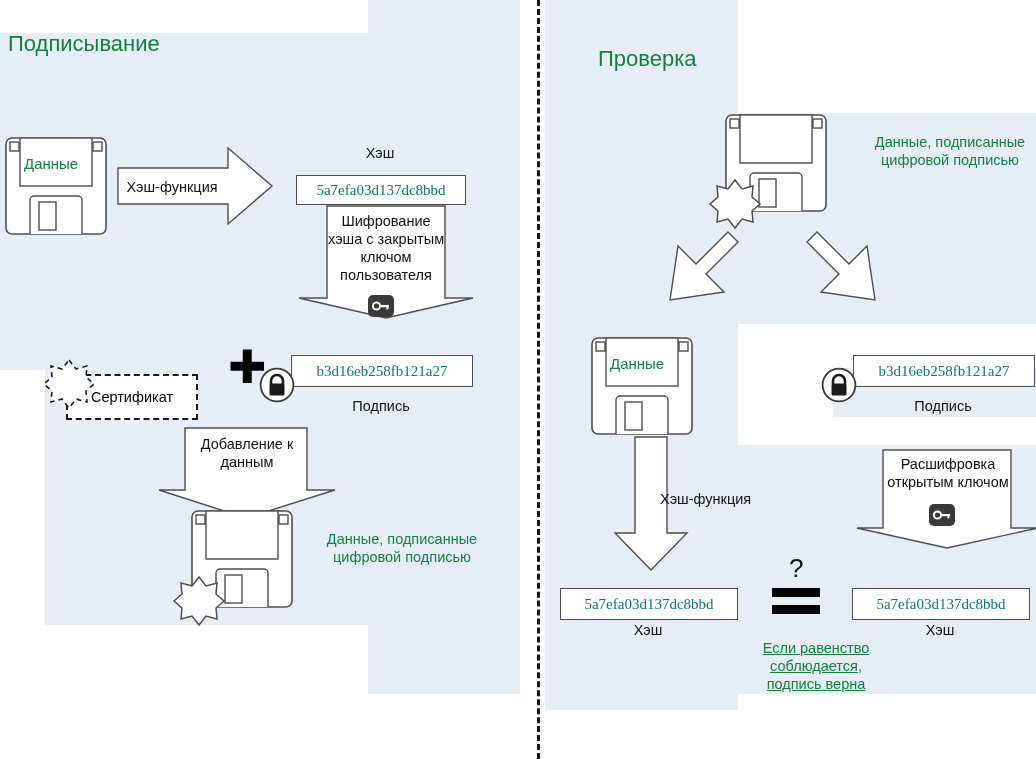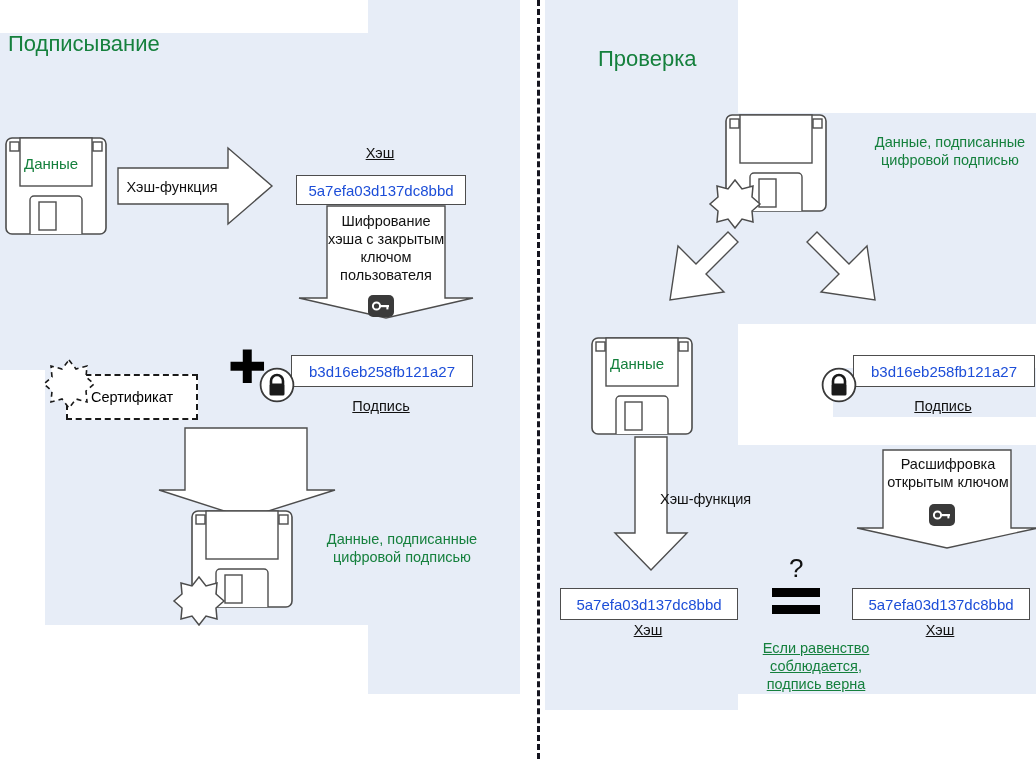--- a/index.html
+++ b/index.html
@@ -4,22 +4,22 @@
 <style>
   html,body{margin:0;padding:0;background:#fff;}
   body{font-family:"Liberation Sans","DejaVu Sans",sans-serif;}
   #canvas{position:relative;width:1036px;height:759px;background:#ffffff;overflow:hidden;}
   .bg{position:absolute;background:#e7edf7;}
   .lbl{position:absolute;color:#15803d;white-space:pre;line-height:1.25;}
   .title{font-size:22px;}
   .note{font-size:14.5px;text-align:center;}
   .mono-box{position:absolute;background:#fff;border:1.4px solid #4d4d4d;
             display:flex;align-items:center;justify-content:center;
-            font-size:15px;color:#1d4ed8;}
-  .cap{position:absolute;font-size:14.5px;color:#111;text-align:center;text-decoration:underline;}
+            font-size:15px;color:#0f766e;font-family:Liberation Serif, serif;}
+  .cap{position:absolute;font-size:14.5px;color:#111;text-align:center;}
   .divider{position:absolute;border-left:3px dashed #15151f;}
   .plus{position:absolute;color:#000;font-weight:bold;line-height:1;}
   .eq{position:absolute;}
   .eq i{display:block;background:#000;height:9px;width:48px;}
   .eq i+i{margin-top:8px;}
   .qmark{position:absolute;font-size:26px;color:#111;}
   .certbox{position:absolute;background:#fff;border:2px dashed #1a1a1a;
            display:flex;align-items:center;justify-content:center;font-size:14.5px;margin-top:28px;}
   svg{display:block;overflow:visible;}
   .svgwrap{position:absolute;}
@@ -101,20 +101,22 @@
       <rect x="10.5" y="16.5" width="15" height="12" rx="1.6" fill="#1a1a1a"></rect>
     </svg>
   </div>
   <div class="cap" style="left:301px;top:398px;width:160px;">Подпись</div>
 
   <div class="svgwrap" style="left:157px;top:428px;">
     <svg width="180" height="92" viewBox="0 0 180 92">
       <path d="M28,0 H150 V62 H178 L89,90 L2,62 H28 Z" fill="#fff" stroke="#4d4d4d" stroke-width="1.4"></path>
     </svg>
   </div>
+  <div class="arrowtext" style="left:160px;top:435px;width:174px;white-space:pre-line;">Добавление к
+данным</div>
 
   <div class="svgwrap" style="left:190px;top:509px;">
     <svg width="104" height="100" viewBox="0 0 104 100">
       <path d="M2,8 a6,6 0 0 1 6,-6 H96 a6,6 0 0 1 6,6 V92 a6,6 0 0 1 -6,6 H8 a6,6 0 0 1 -6,-6 Z" fill="#fff" stroke="#4d4d4d" stroke-width="1.6"></path>
       <rect x="16" y="2" width="72" height="48" fill="#fff" stroke="#4d4d4d" stroke-width="1.4"></rect>
       <rect x="6" y="6" width="9" height="9" fill="#fff" stroke="#4d4d4d" stroke-width="1.4"></rect>
       <rect x="89" y="6" width="9" height="9" fill="#fff" stroke="#4d4d4d" stroke-width="1.4"></rect>
       <path d="M26,98 V64 a4,4 0 0 1 4,-4 H74 a4,4 0 0 1 4,4 V98" fill="#fff" stroke="#4d4d4d" stroke-width="1.4"></path>
       <rect x="35" y="66" width="17" height="28" fill="#fff" stroke="#4d4d4d" stroke-width="1.4"></rect>
     </svg>

